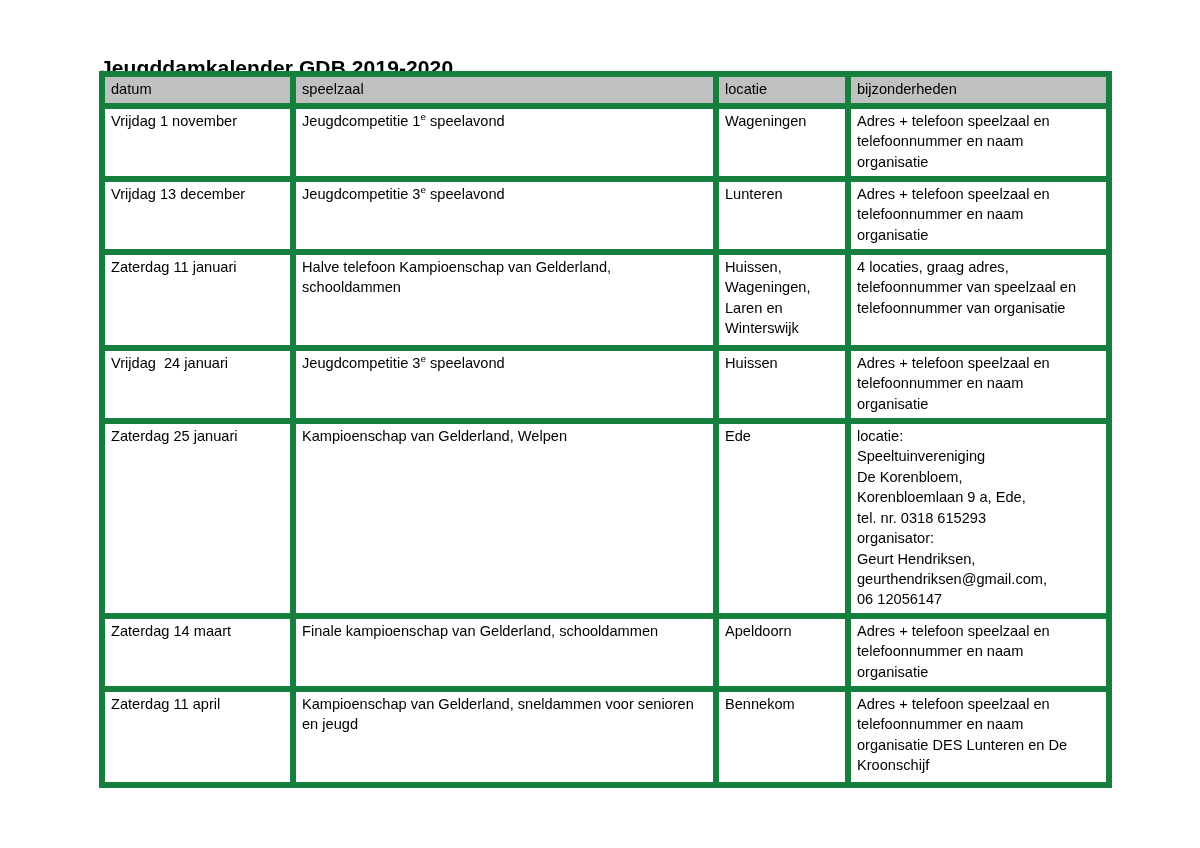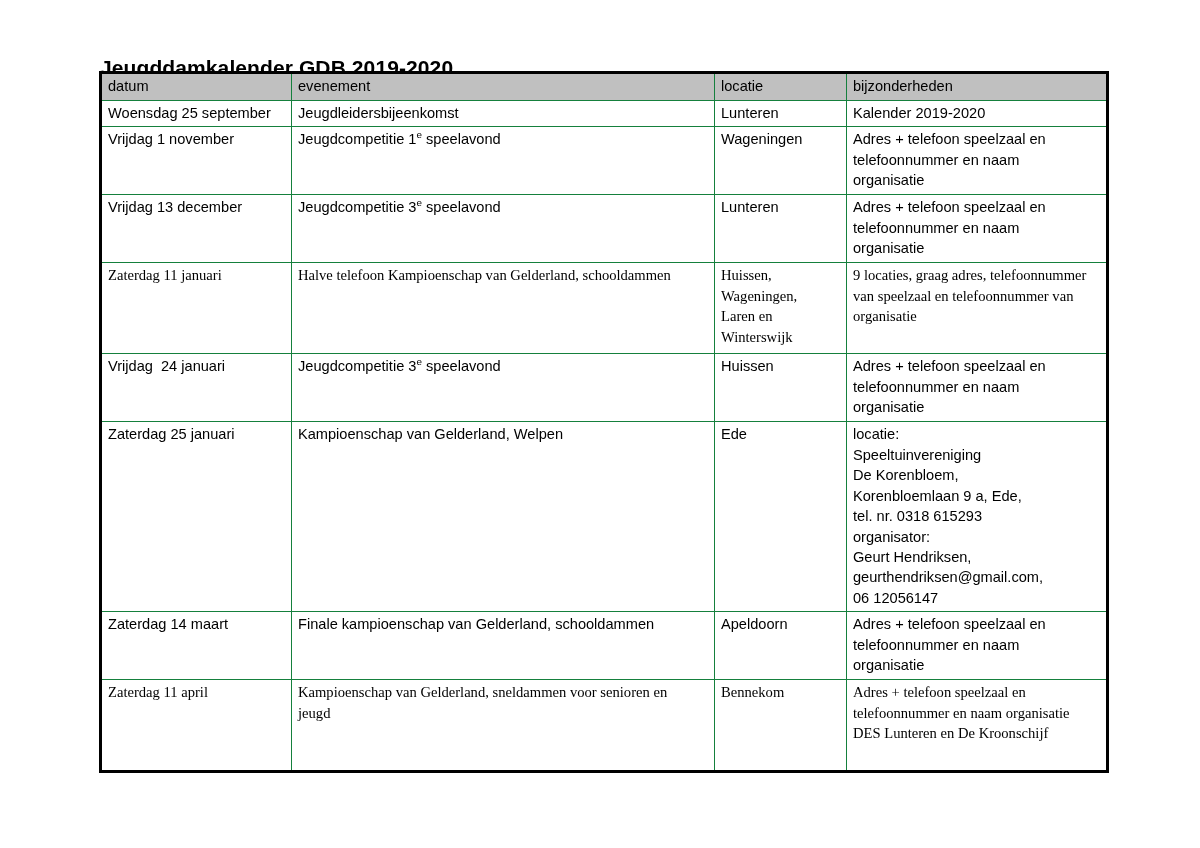--- a/index.html
+++ b/index.html
@@ -39,21 +39,21 @@
     table-layout: fixed;
     background: #ffffff;
   }
   #calendar-table col.c-datum     { width: 191px; }
   #calendar-table col.c-evenement { width: 423px; }
   #calendar-table col.c-locatie   { width: 132px; }
   #calendar-table col.c-bijz      { width: 261px; }
 
   #calendar-table th,
   #calendar-table td {
-    border: 1px solid #15803d;
+    border: 6px solid #15803d;
     vertical-align: top;
     text-align: left;
     font-weight: normal;
     font-size: 14.6px;
     line-height: 1.40;
     padding: 2px 13px 3px 6px;
   }
   thead th {
     background: #c0c0c0;
     height: 21px;
@@ -64,21 +64,21 @@
   #calendar-table { border: 3px solid #000000; }
   thead tr th { border-bottom: 3px solid #000000; border-top: none; }
   thead tr th:first-child { border-left: none; }
   thead tr th:last-child  { border-right: none; }
   tbody tr td:first-child { border-left: none; }
   tbody tr td:last-child  { border-right: none; }
   tbody tr:last-child td  { border-bottom: none; }
 
   .row-h1 td { height: 18px; }
   .row-h3 td { height: 62px; }
-  .row-h4 td { height: 85px; font-family: Liberation Serif, serif; }
+  .row-h4 td { height: 85px; }
   .row-h9 td { height: 140px; }
   sup { font-size: 0.68em; vertical-align: super; line-height: 0; }
   .nowrap-pre { white-space: pre-wrap; }
 </style>
 </head>
 <body>
 
 <div id="page">
 
   <h1 id="doc-title">Jeugddamkalender GDB 2019-2020</h1>
@@ -86,49 +86,43 @@
   <table id="calendar-table">
     <colgroup>
       <col class="c-datum">
       <col class="c-evenement">
       <col class="c-locatie">
       <col class="c-bijz">
     </colgroup>
     <thead>
       <tr>
         <th>datum</th>
-        <th>evenement</th>
+        <th>speelzaal</th>
         <th>locatie</th>
         <th>bijzonderheden</th>
       </tr>
     </thead>
     <tbody id="table-body">
-        <tr class="row-h1">
-          <td class="nowrap-pre">Woensdag 25 september</td>
-          <td>Jeugdleidersbijeenkomst</td>
-          <td>Lunteren</td>
-          <td class="nowrap-pre">Kalender 2019-2020</td>
-        </tr>
         <tr class="row-h3">
           <td class="nowrap-pre">Vrijdag 1 november</td>
           <td><span>Jeugdcompetitie 1</span><sup>e</sup><span> speelavond</span></td>
           <td>Wageningen</td>
           <td class="nowrap-pre">Adres + telefoon speelzaal en telefoonnummer en naam organisatie</td>
         </tr>
         <tr class="row-h3">
           <td class="nowrap-pre">Vrijdag 13 december</td>
           <td><span>Jeugdcompetitie 3</span><sup>e</sup><span> speelavond</span></td>
           <td>Lunteren</td>
           <td class="nowrap-pre">Adres + telefoon speelzaal en telefoonnummer en naam organisatie</td>
         </tr>
         <tr class="row-h4">
           <td class="nowrap-pre">Zaterdag 11 januari</td>
           <td>Halve telefoon Kampioenschap van Gelderland, schooldammen</td>
           <td>Huissen, Wageningen, Laren en Winterswijk</td>
-          <td class="nowrap-pre">9 locaties, graag adres, telefoonnummer van speelzaal en telefoonnummer van organisatie</td>
+          <td class="nowrap-pre">4 locaties, graag adres, telefoonnummer van speelzaal en telefoonnummer van organisatie</td>
         </tr>
         <tr class="row-h3">
           <td class="nowrap-pre">Vrijdag  24 januari</td>
           <td><span>Jeugdcompetitie 3</span><sup>e</sup><span> speelavond</span></td>
           <td>Huissen</td>
           <td class="nowrap-pre">Adres + telefoon speelzaal en telefoonnummer en naam organisatie</td>
         </tr>
         <tr class="row-h9">
           <td class="nowrap-pre">Zaterdag 25 januari</td>
           <td>Kampioenschap van Gelderland, Welpen</td>

